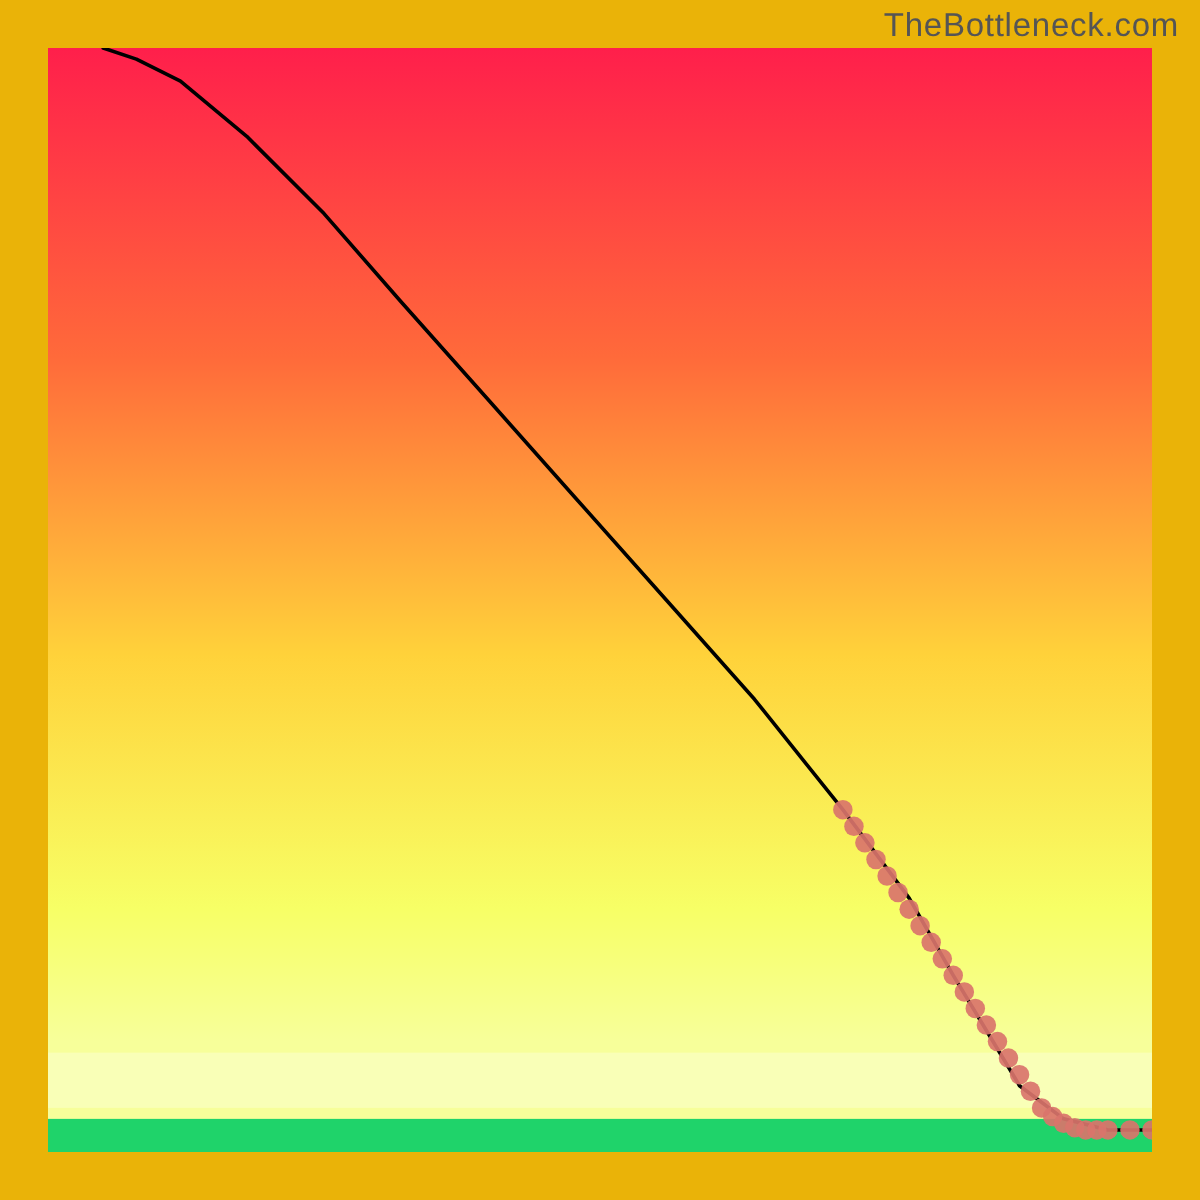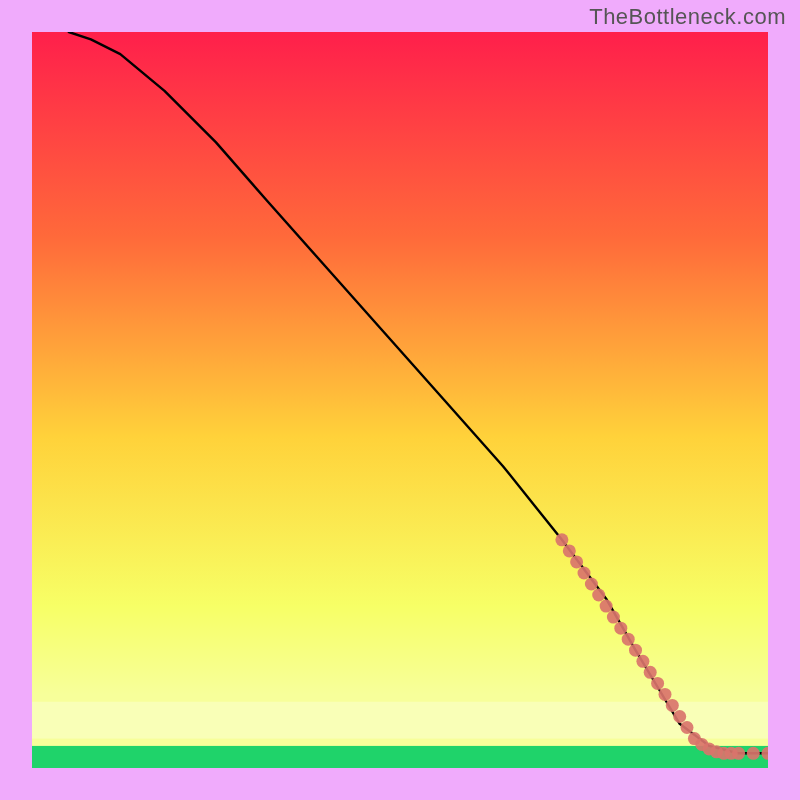--- a/index.html
+++ b/index.html
@@ -8,21 +8,21 @@
     width: 800px;
     height: 800px;
     background: #000;
     font-family: Arial, Helvetica, sans-serif;
     overflow: hidden;
   }
   .stage {
     position: relative;
     width: 800px;
     height: 800px;
-    background: #f0abfc;
+    background: #eab308;
   }
   .watermark {
     position: absolute;
     top: 4px;
     right: 14px;
     color: #555;
     font-size: 22px;
     font-weight: 500;
     letter-spacing: 0.5px;
     user-select: none;

